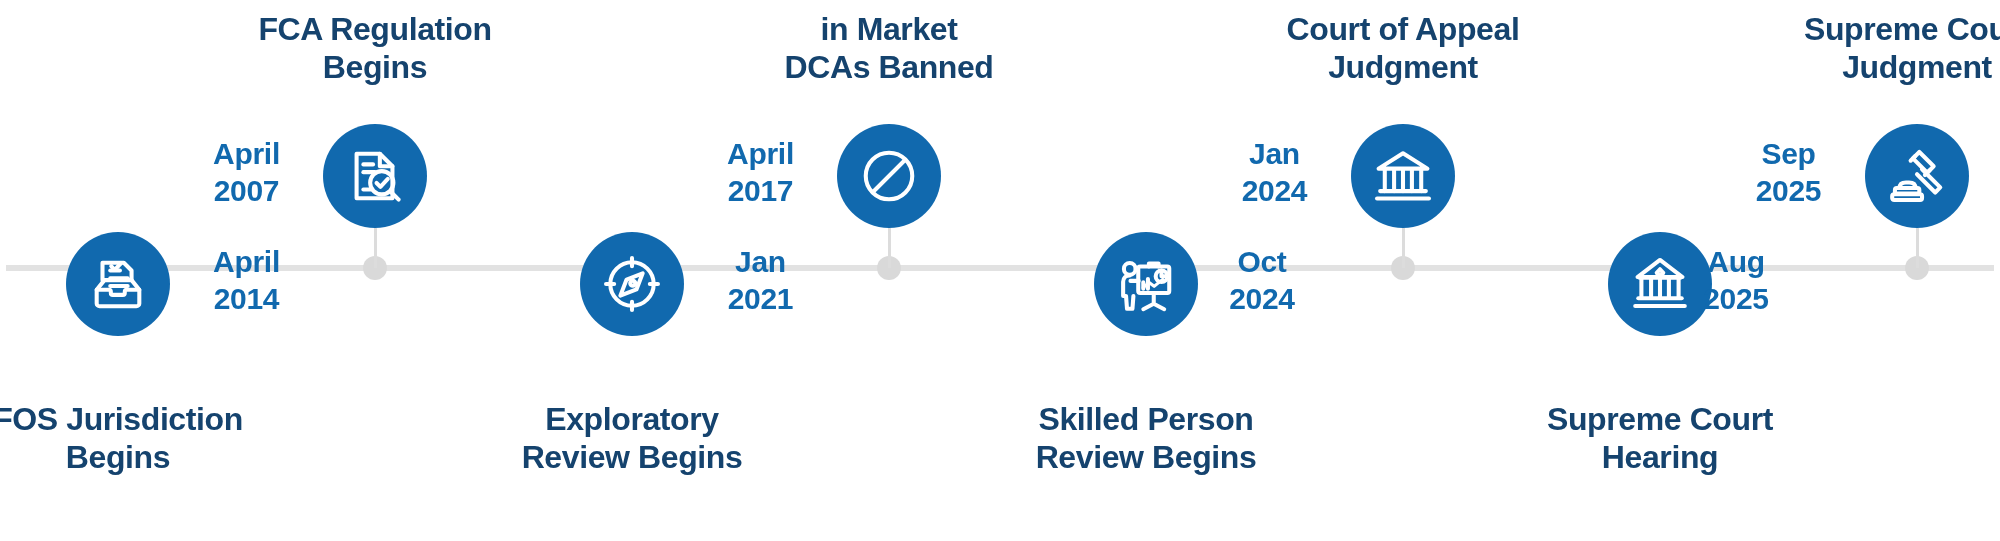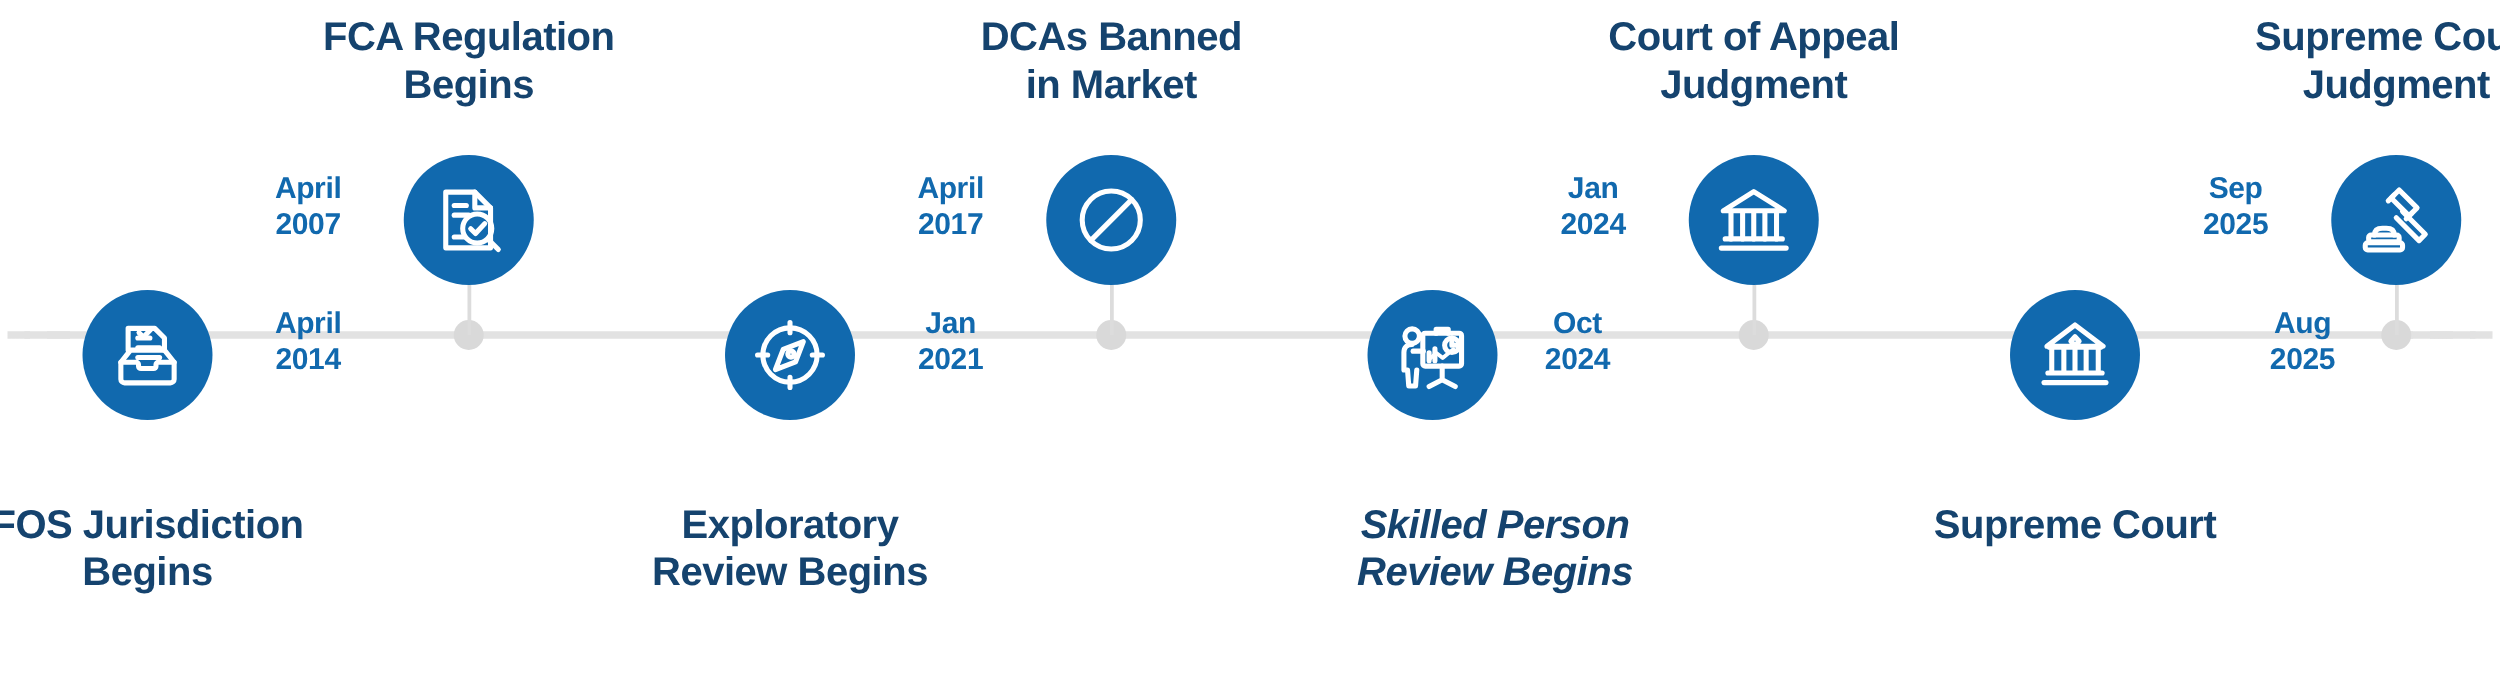--- a/index.html
+++ b/index.html
@@ -42,21 +42,21 @@
   }
   .circle.up{top:124px;}
   .circle.down{top:232px;}
   .circle svg{width:62px;height:62px;display:block;}
 
   
   .date{
     position:absolute;width:150px;margin-left:-75px;
     text-align:center;
     color:#1169AE;
-    font-weight:bold;font-size:24px;line-height:1.22;
+    font-weight:bold;font-size:30px;line-height:1.22;
     letter-spacing:-0.3px;
   }
   .date.up{top:136px;}
   .date.down{top:244px;}
 
   
   .title{
     position:absolute;width:300px;margin-left:-150px;
     text-align:center;
     color:#15436E;
@@ -159,22 +159,22 @@
        <path d="M7.6 24.4L24.4 7.6"></path>
      </g>
           </svg>
         </span>
       </div>
       <div class="date down" style="left: 760.5px;">
         <div>Jan</div>
         <div>2021</div>
       </div>
       <div class="title up" style="left: 889px;">
+        <div>in Market</div>
         <div>DCAs Banned</div>
-        <div>in Market</div>
       </div>
       <div class="node-dot" style="left: 1146px;"></div>
       <div class="stem down" style="left: 1146px;"></div>
       <div class="circle down" style="left: 1146px; background: rgb(17, 105, 174);">
         <span>
           <svg viewBox="0 0 32 32">
             <g fill="none" stroke="#ffffff" stroke-width="2.1" stroke-linecap="round" stroke-linejoin="round">
        <circle cx="7.6" cy="8.2" r="3"></circle>
        <path d="M7.6 11.6c-2.1 0-3.4 1.3-3.4 3.3v7.3h1.5l.5 6.6h2.8l.5-6.6"></path>
        <path d="M8 14.4h4.2"></path>
@@ -186,21 +186,21 @@
               <path d="M24 9v3h3"></path>
        <path d="M14.6 17.8l3-2.6 2.6 2 4.4-3.6" stroke-width="1.6"></path>
      </g>
           </svg>
         </span>
       </div>
       <div class="date up" style="left: 1274.5px;">
         <div>Jan</div>
         <div>2024</div>
       </div>
-      <div class="title down" style="left: 1196px; font-style: italic;">
+      <div class="title down" style="left: 1146px;">
         <div>Skilled Person</div>
         <div>Review Begins</div>
       </div>
       <div class="node-dot" style="left: 1403px;"></div>
       <div class="stem up" style="left: 1403px;"></div>
       <div class="circle up" style="left: 1403px; background: rgb(17, 105, 174);">
         <span>
           <svg viewBox="0 0 32 32">
             <g fill="none" stroke="#ffffff" stroke-width="2.1" stroke-linecap="round" stroke-linejoin="round">
        <path d="M3.4 12.2L16 4.3l12.6 7.9z"></path>
@@ -234,38 +234,39 @@
      </g>
           </svg>
         </span>
       </div>
       <div class="date up" style="left: 1788.5px;">
         <div>Sep</div>
         <div>2025</div>
       </div>
       <div class="title down" style="left: 1660px;">
         <div>Supreme Court</div>
+        <div>Hearing</div>
       </div>
       <div class="node-dot" style="left: 1917px;"></div>
       <div class="stem up" style="left: 1917px;"></div>
       <div class="circle up" style="left: 1917px; background: rgb(17, 105, 174);">
         <span>
           <svg viewBox="0 0 32 32">
             <g fill="none" stroke="#ffffff" stroke-width="2.1" stroke-linecap="round" stroke-linejoin="round">
        <path d="M17.2 3.6l7.4 7.4-3.3 3.3-7.4-7.4z"></path>
        <path d="M15.1 5.7l-2.4 2.4M22.5 13.1l-2.4 2.4"></path>
        <path d="M18.6 12.5L28 21.9l-2.6 2.6-9.4-9.4"></path>
        <rect x="4.6" y="22.2" width="12.6" height="2.8" rx="1"></rect>
        <path d="M7 22.2c0-1.8 1-2.8 3.3-2.8h1.6c2.3 0 3.3 1 3.3 2.8"></path>
        <rect x="3.2" y="25.4" width="15.4" height="3" rx="1"></rect>
      </g>
           </svg>
         </span>
       </div>
-      <div class="date down" style="left: 1842px;">
+      <div class="date down" style="left: 1736px;">
         <div>Aug</div>
         <div>2025</div>
       </div>
       <div class="title up" style="left: 1917px;">
         <div>Supreme Court</div>
         <div>Judgment</div>
       </div>
     </div>
 </div>
 

